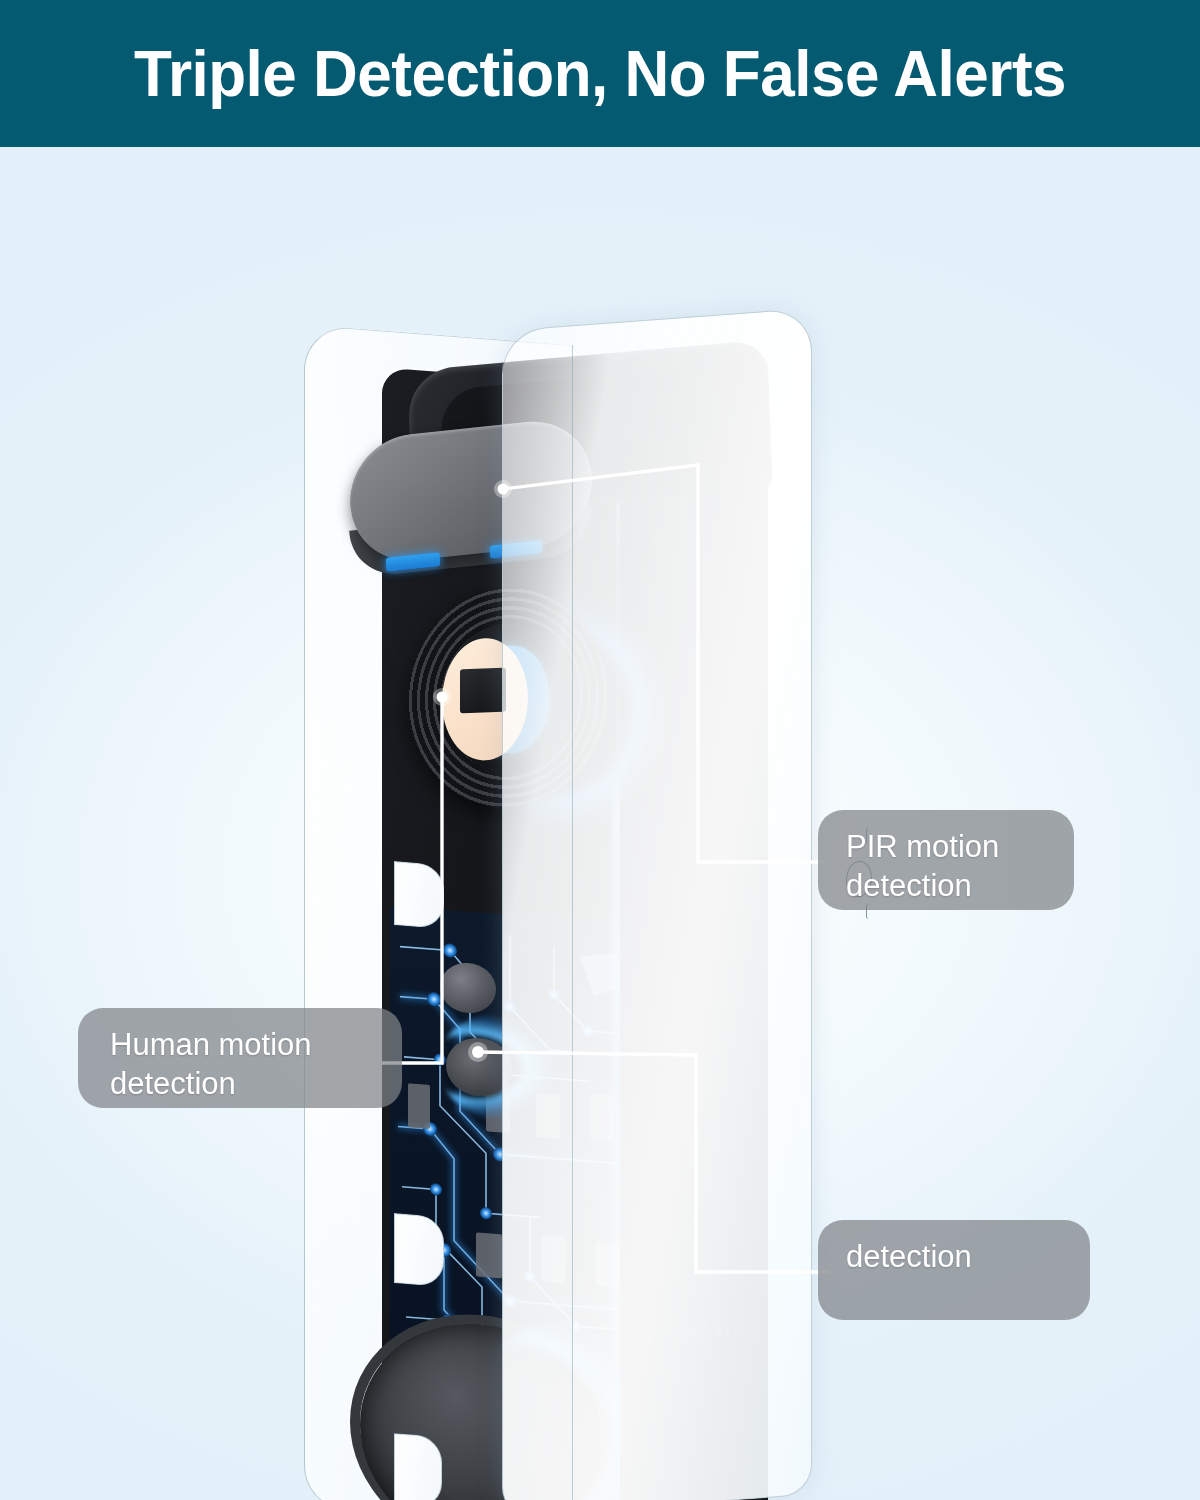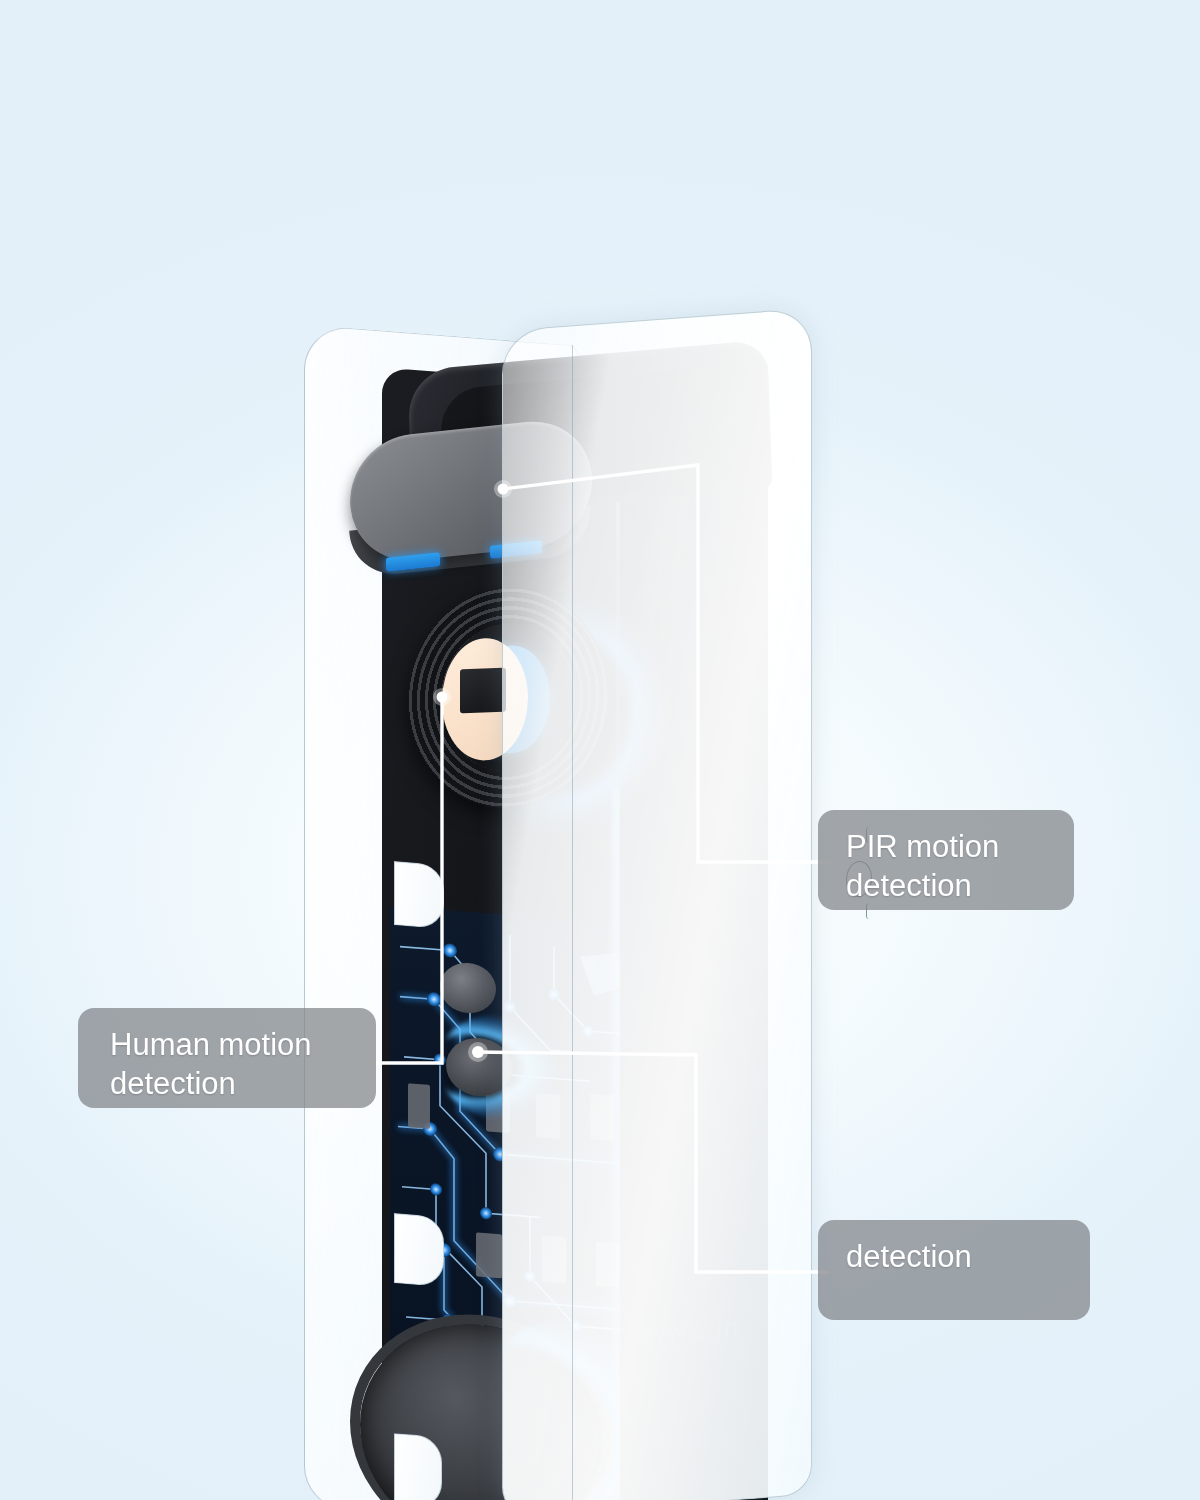--- a/index.html
+++ b/index.html
@@ -275,41 +275,44 @@
     font-family:"Liberation Sans", sans-serif;
     pointer-events:none;
   }
 
   
   .callout-svg{position:absolute;left:0;top:0;width:1200px;height:1500px;pointer-events:none;}
 
   .label{
     position:absolute;
     background:rgba(128,132,136,.72);
-    border-radius:16px;
+    border-radius:25px;
     color:#ffffff;
     font-size:31px;
     line-height:1.26;
     font-weight:400;
     padding:17px 22px 18px 28px;
     box-sizing:border-box;
     font-family:"Liberation Sans", sans-serif;
     text-shadow:0 1px 2px rgba(0,0,0,.18);
   }
   .label-pir{left:818px;top:810px;width:256px;height:100px;}
-  .label-human{left:78px;top:1008px;width:298px;height:100px;padding-left:32px;}
+  .label-human{left:78px;top:1008px;width:324px;height:100px;padding-left:32px;}
   .label-radar{left:818px;top:1220px;width:272px;height:100px;}
 </style>
 </head>
 <body>
 
 <div class="stage">
 
   <div class="bg"></div>
 
+  <div class="banner">
+    <div class="banner-title">Triple Detection, No False Alerts</div>
+  </div>
 
   <div class="device">
 
     <div class="ghost-side"></div>
     <div class="chassis-left"></div>
 
     <div class="pcb">
       <svg viewBox="0 0 238 600" preserveAspectRatio="none">
         <g stroke="#9fd4ff" stroke-width="1.6" fill="none" opacity="0.85">
           <path d="M10,40 L60,40 L80,62 L80,120 L120,160 L200,160"></path>

